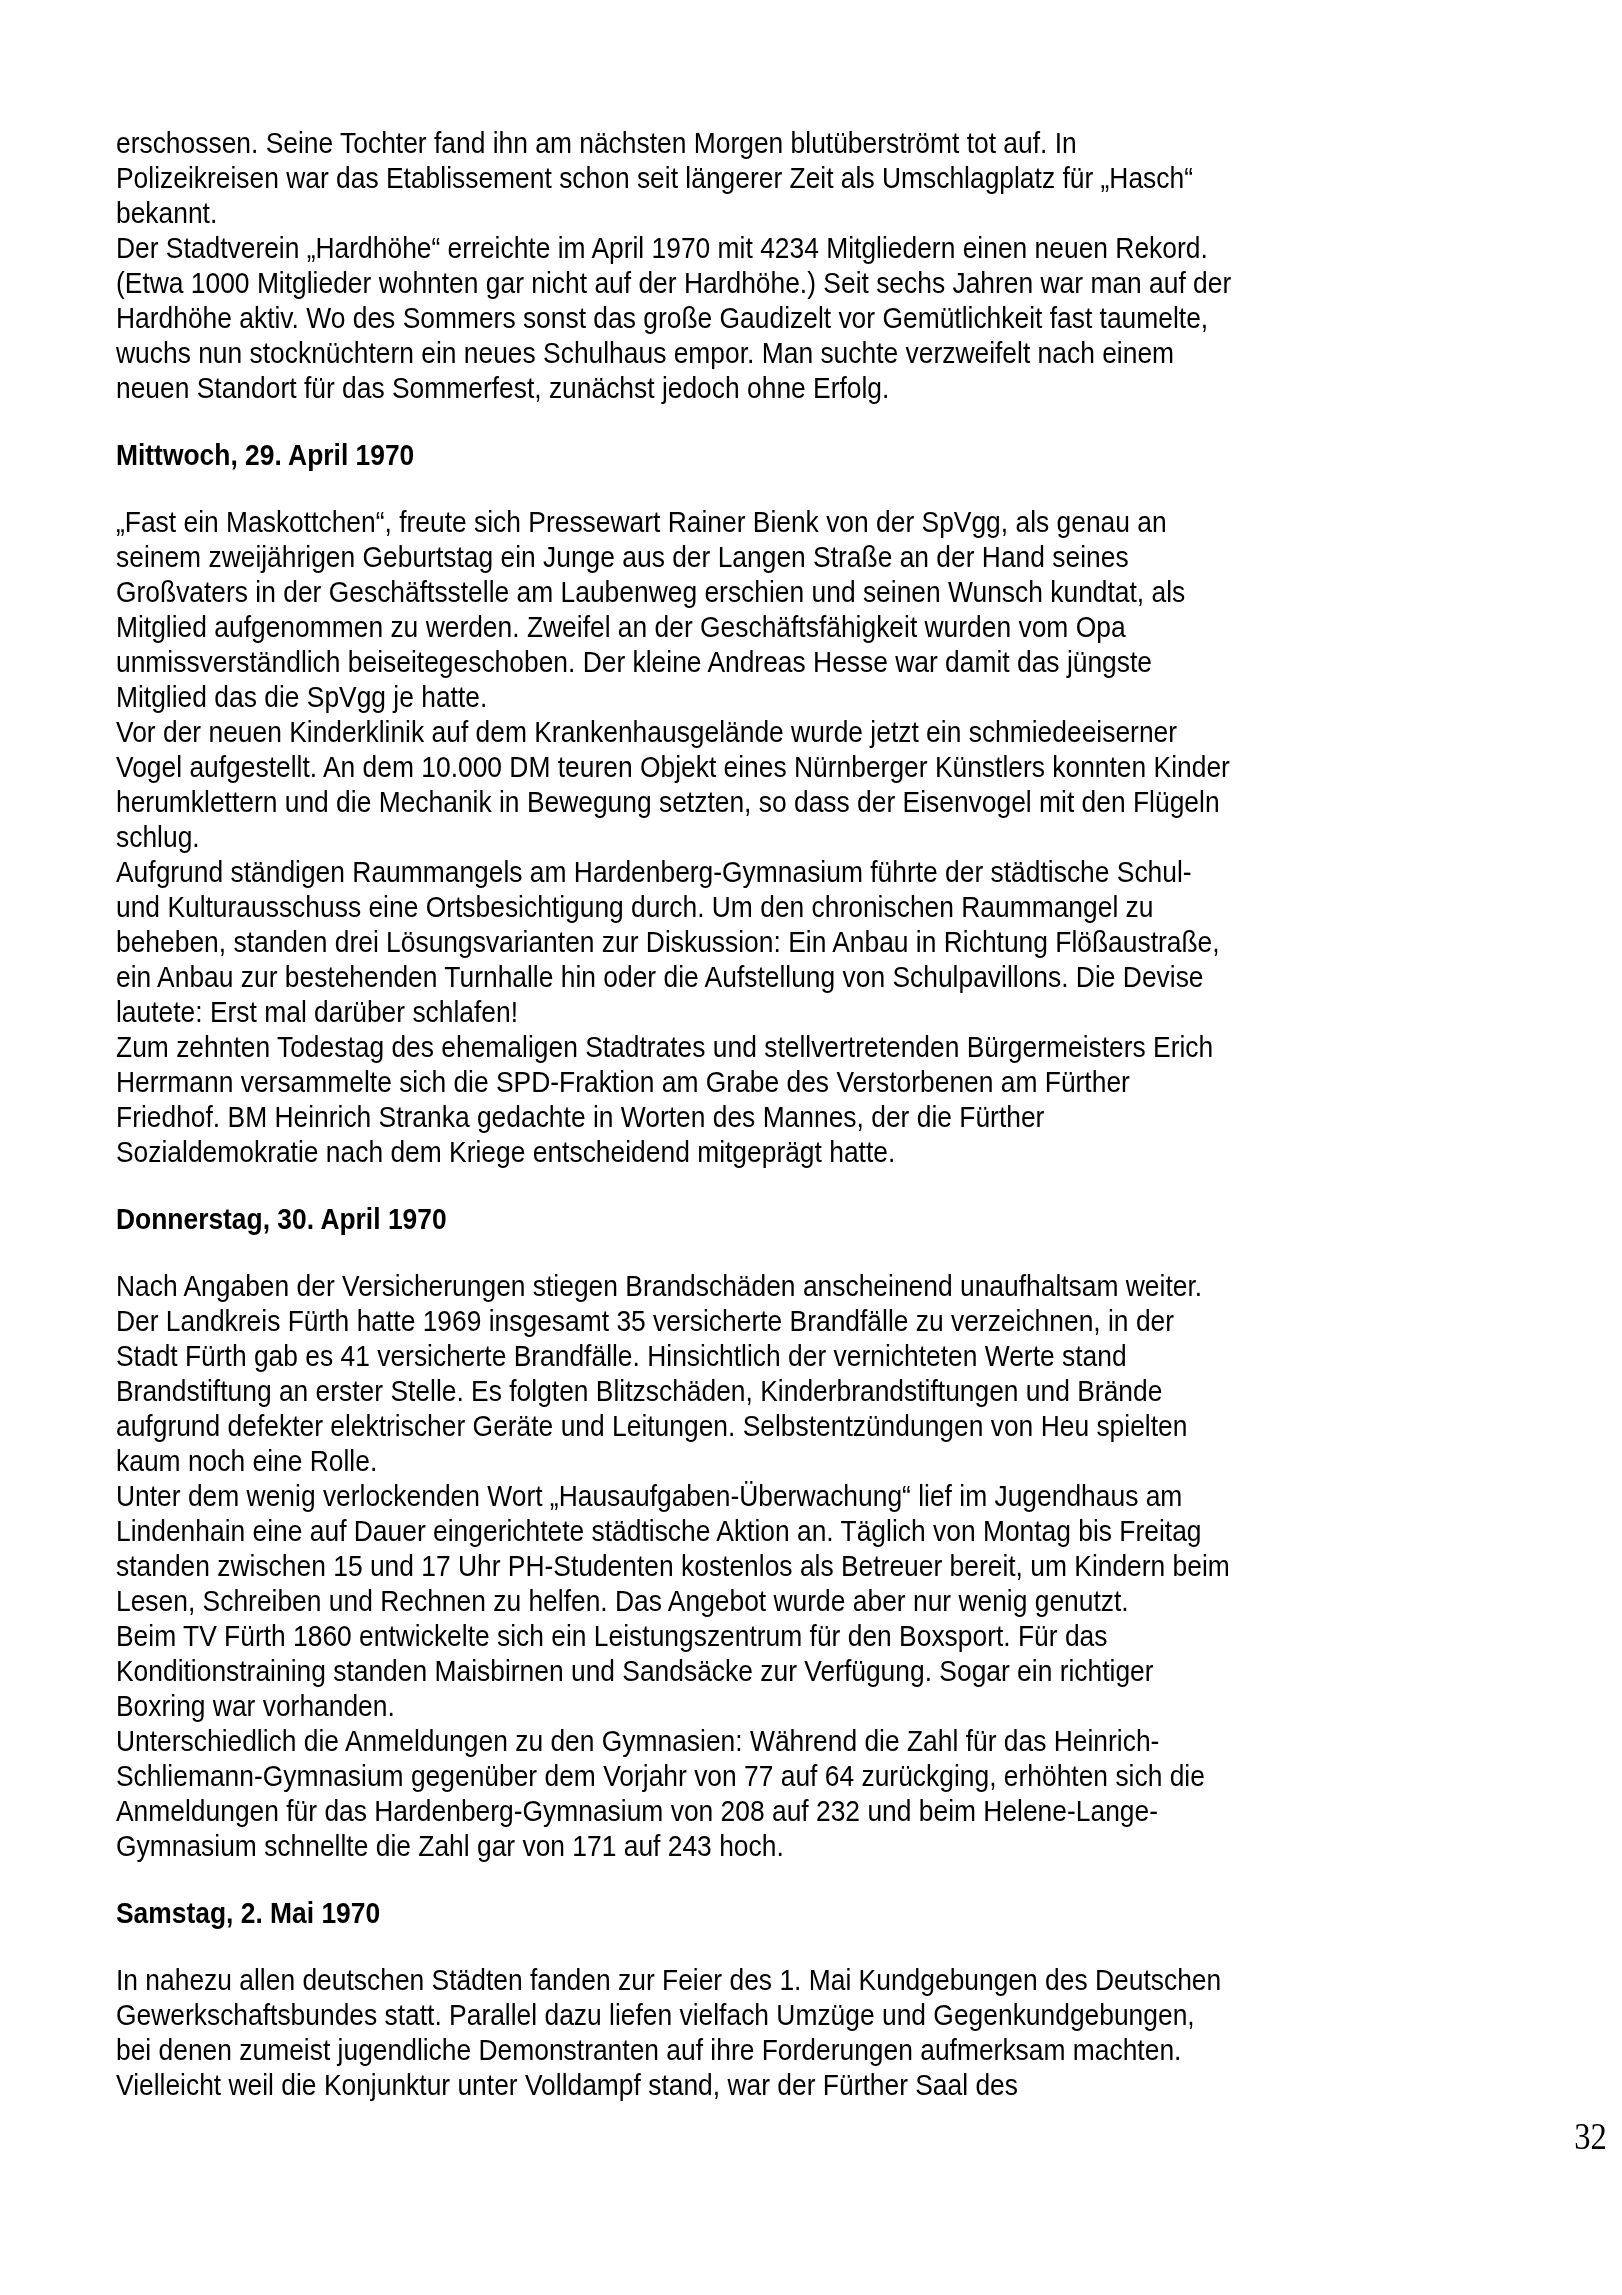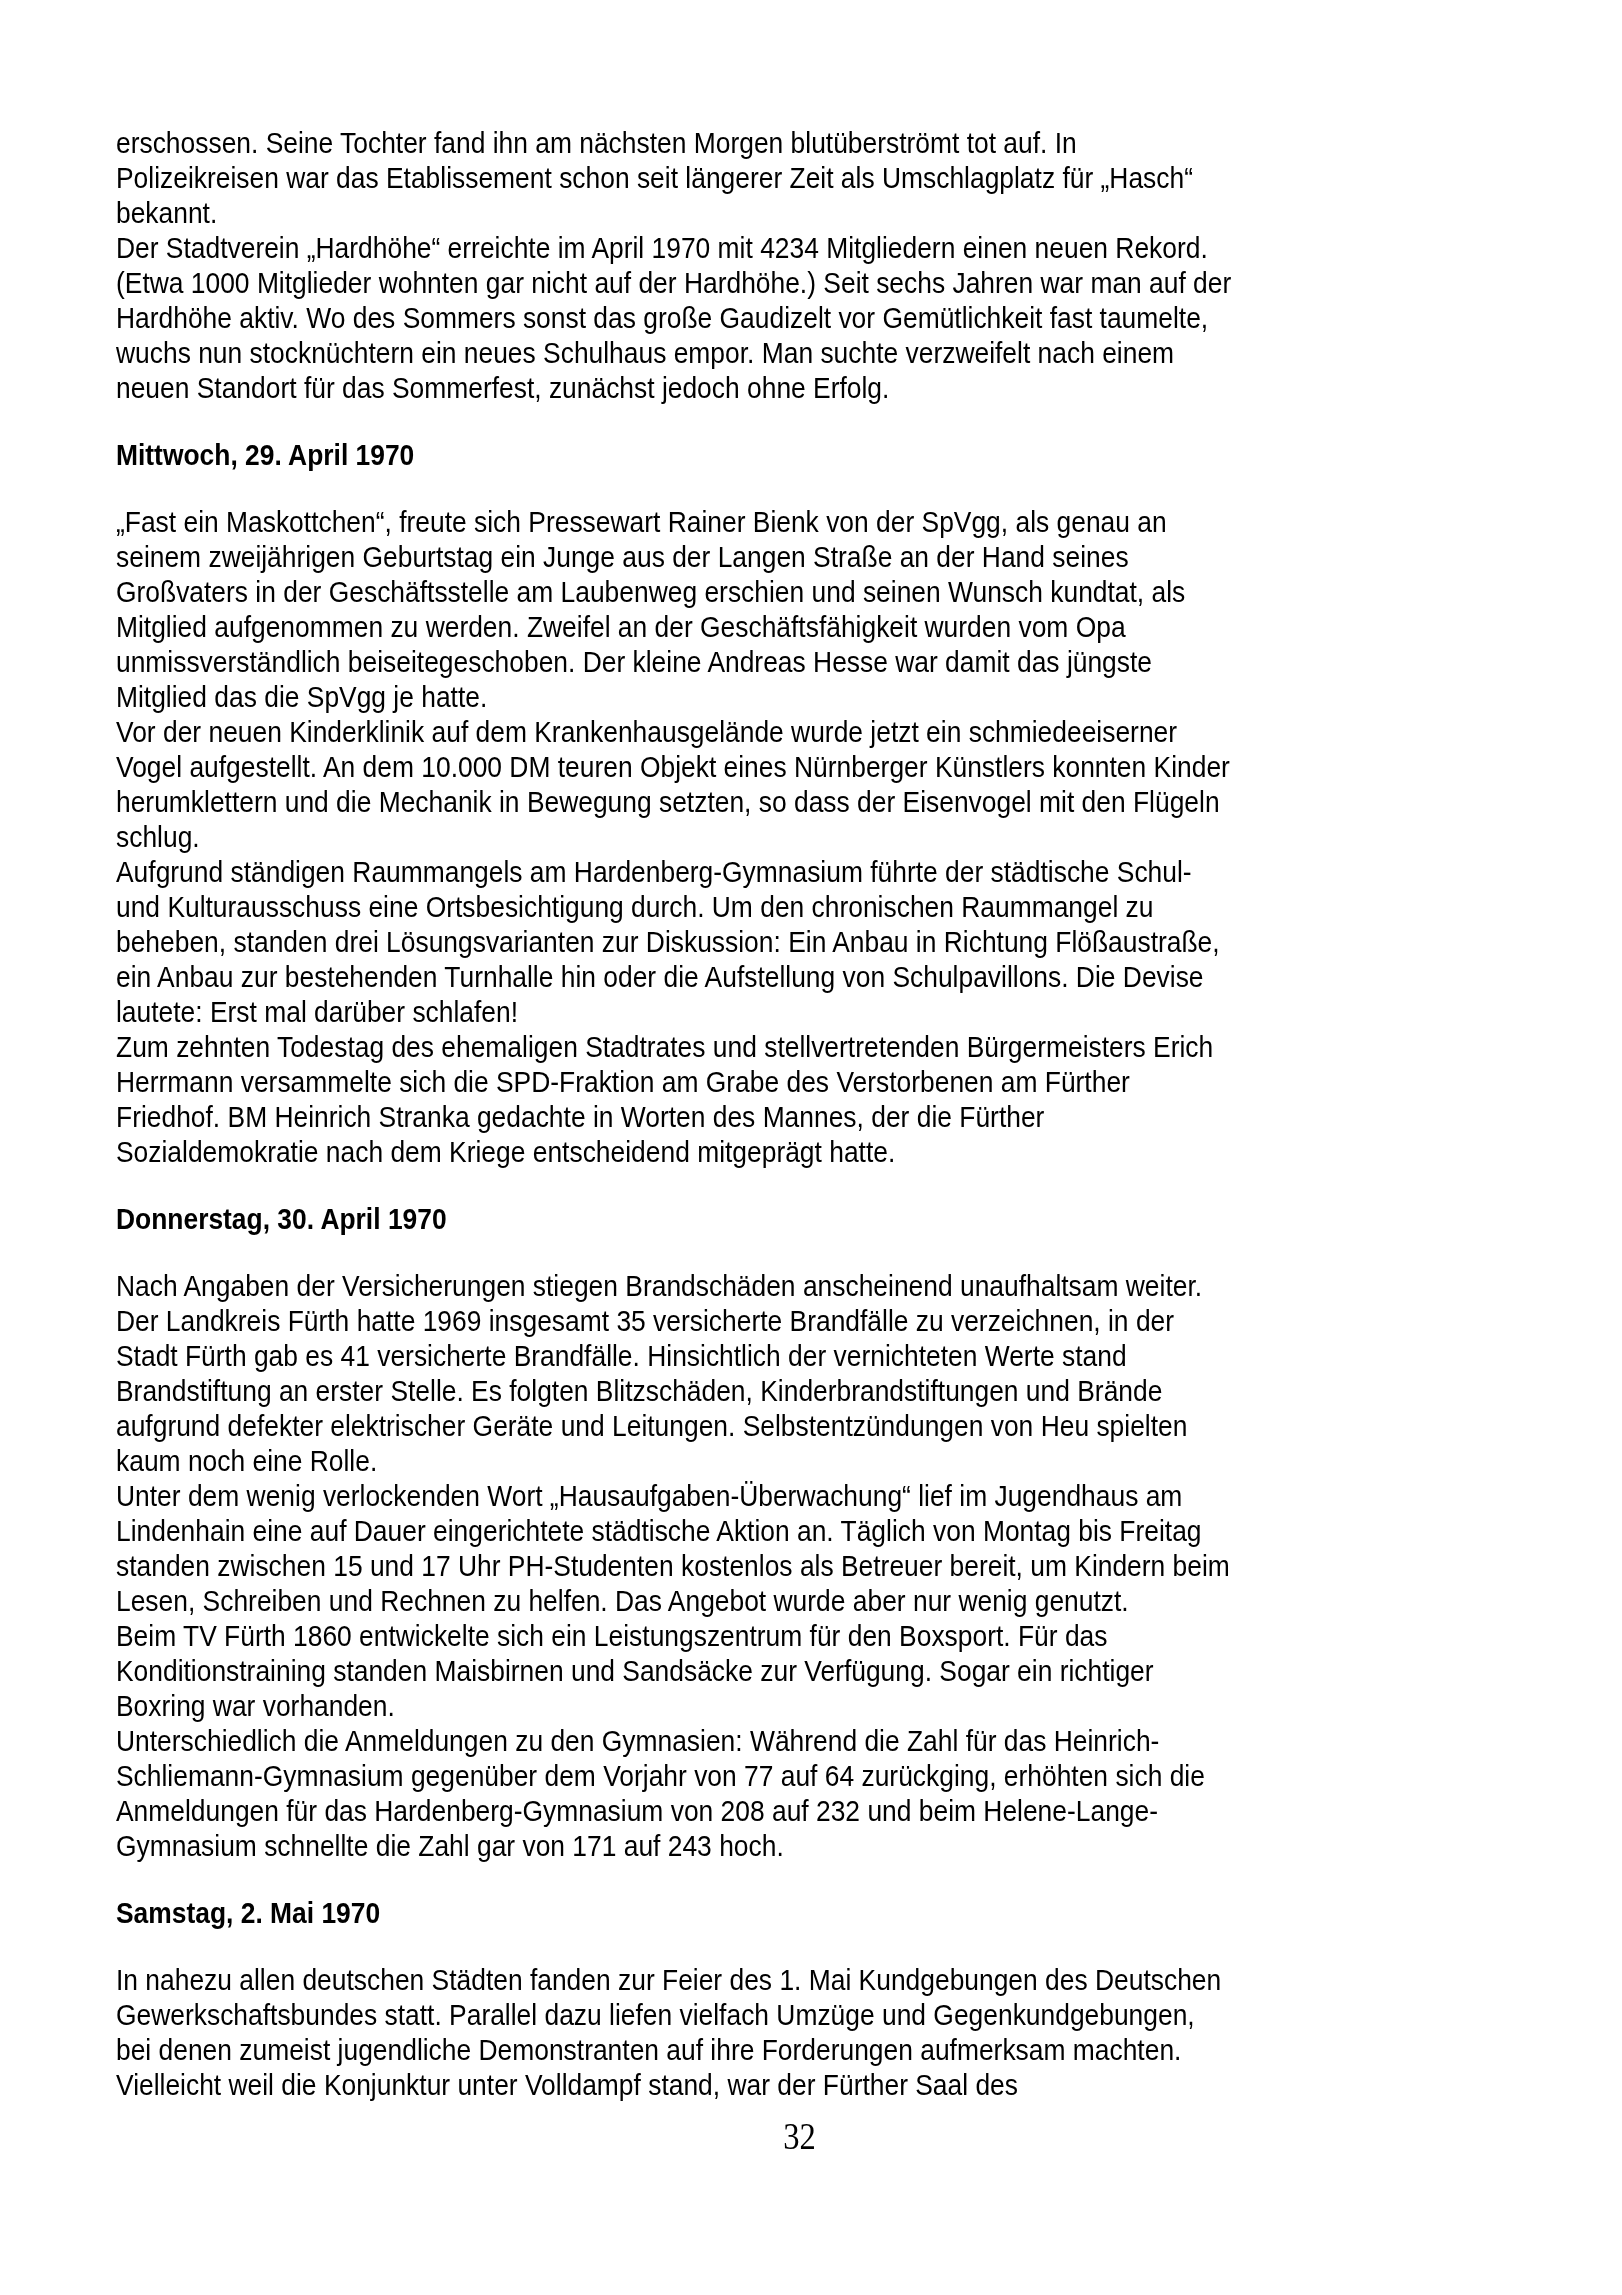--- a/index.html
+++ b/index.html
@@ -30,24 +30,24 @@
     white-space: pre-line;
     font-weight: 400;
   }
   .heading {
     margin: 32px 0;
     white-space: pre-line;
     font-weight: 700;
   }
   .page-footer {
     position: absolute;
-    left: 1px;
+    left: 12px;
     top: 2117px;
     width: 1597px;
-    text-align: center;
+    text-align: right;
     font-family: "Liberation Serif", serif;
     font-size: 37px;
     line-height: 40px;
   }
   .page-footer .num {
     display: inline-block;
     transform: scaleX(0.88);
     transform-origin: 50% 50%;
   }
 </style>

